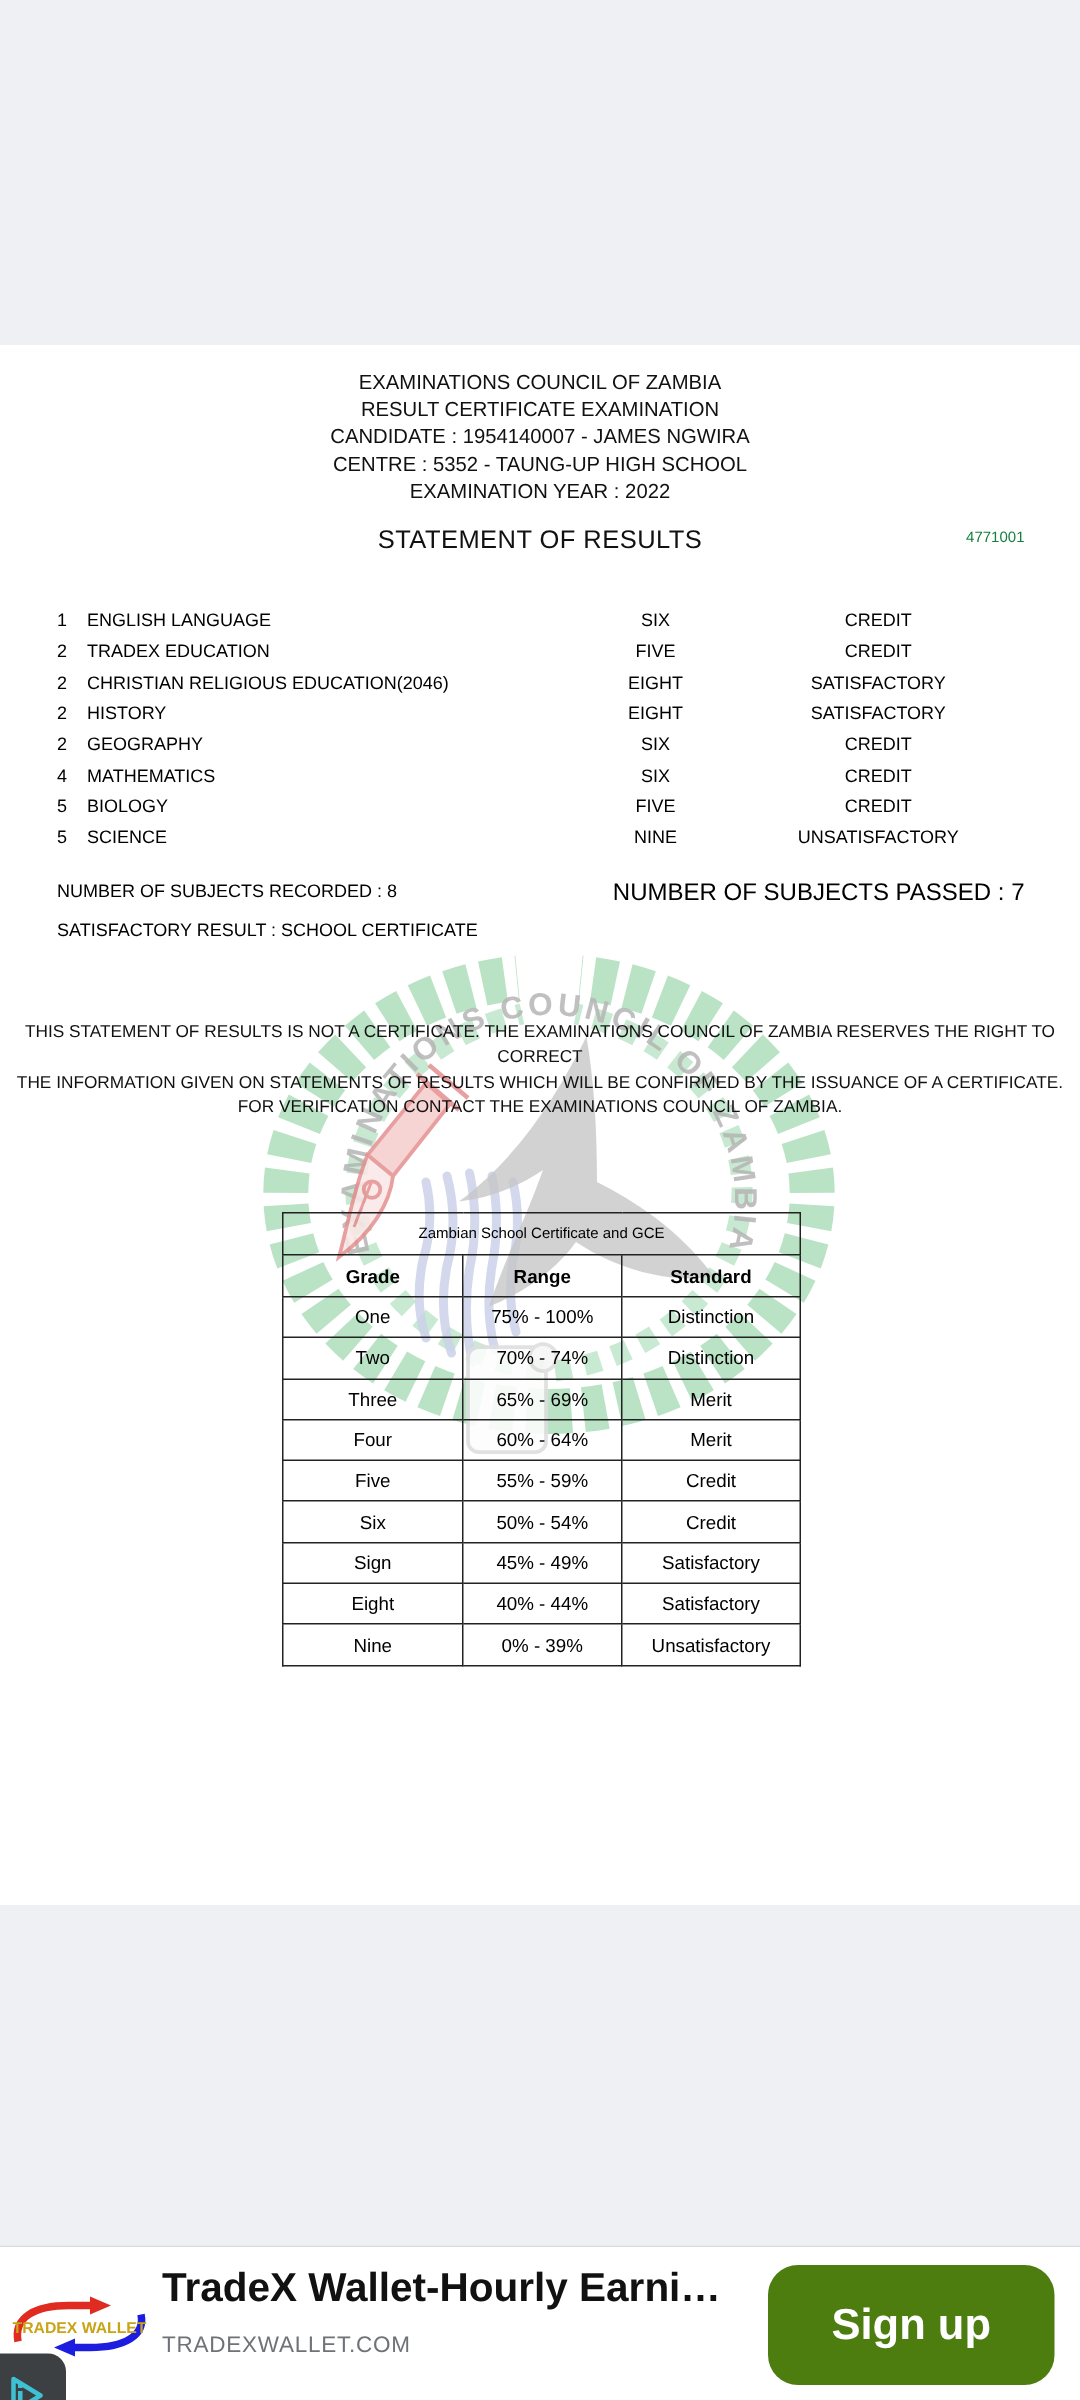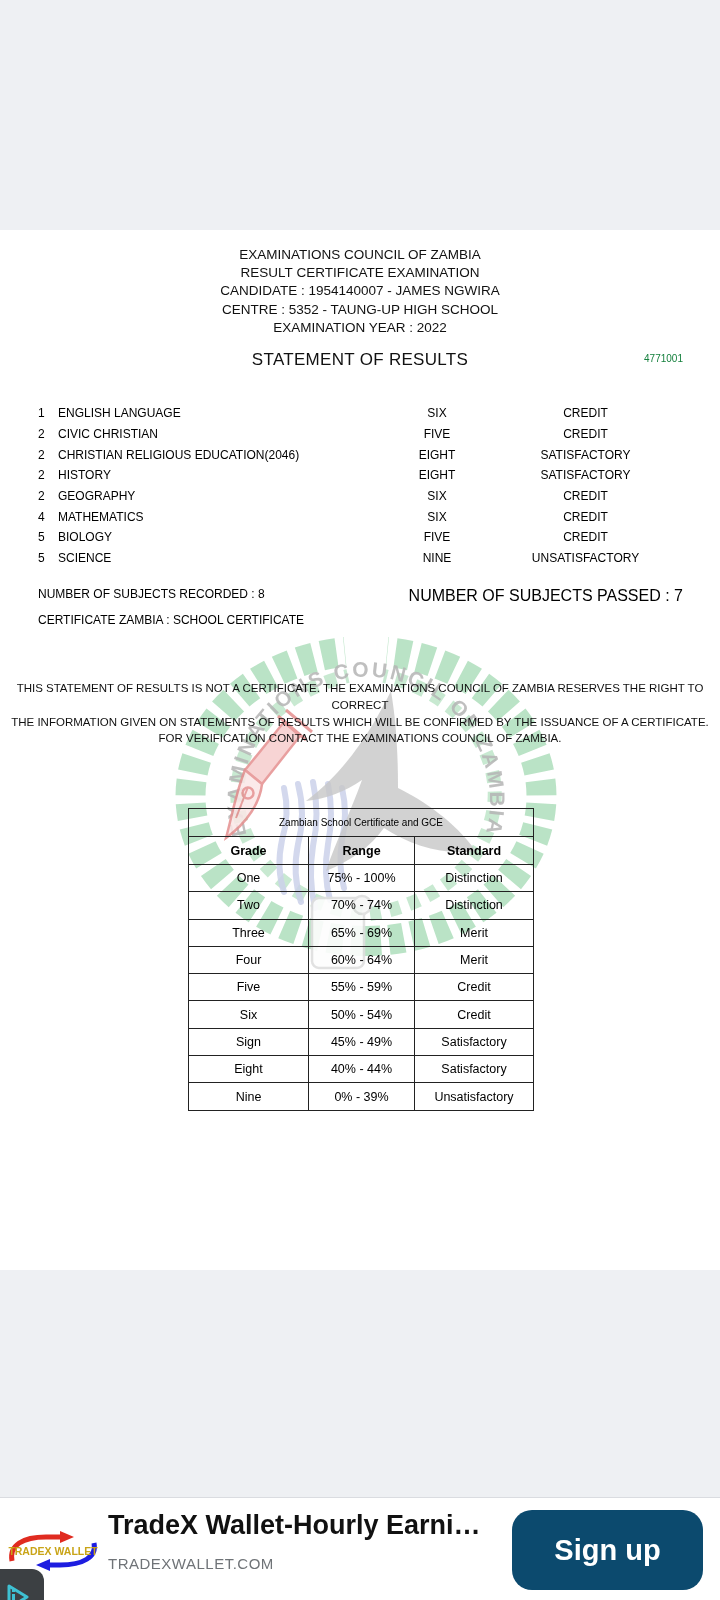--- a/index.html
+++ b/index.html
@@ -76,21 +76,21 @@
     font-size:27px;font-weight:bold;color:#111;
     white-space:nowrap;overflow:hidden;
   }
   .ad-url{
     position:absolute;left:108px;top:57px;width:395px;
     font-size:15px;color:#6f7377;letter-spacing:.5px;
     white-space:nowrap;overflow:hidden;
   }
   .ad-cta{
     position:absolute;left:512px;top:12px;width:191px;height:80px;
-    background:#0c4a6e;border:none;border-radius:20px;
+    background:#4d7c0f;border:none;border-radius:20px;
     color:#fff;font-size:29px;font-weight:bold;
     font-family:"Liberation Sans", sans-serif;
     display:flex;align-items:center;justify-content:center;
     cursor:pointer;
   }
   .ad-choices{
     position:absolute;left:-12px;top:71px;width:56px;height:56px;
     background:#3c4043;border-radius:12px;
     display:flex;align-items:center;justify-content:center;
     cursor:pointer;
@@ -162,21 +162,21 @@
 
       <div class="rt-row">
         <div class="rt-num">1</div>
         <div class="rt-subject">ENGLISH LANGUAGE</div>
         <div class="rt-grade">SIX</div>
         <div class="rt-standard">CREDIT</div>
       </div>
 
       <div class="rt-row">
         <div class="rt-num">2</div>
-        <div class="rt-subject">CIVIC CHRISTIAN</div>
+        <div class="rt-subject">TRADEX EDUCATION</div>
         <div class="rt-grade">FIVE</div>
         <div class="rt-standard">CREDIT</div>
       </div>
 
       <div class="rt-row">
         <div class="rt-num">2</div>
         <div class="rt-subject">CHRISTIAN RELIGIOUS EDUCATION(2046)</div>
         <div class="rt-grade">EIGHT</div>
         <div class="rt-standard">SATISFACTORY</div>
       </div>
@@ -213,21 +213,21 @@
         <div class="rt-num">5</div>
         <div class="rt-subject">SCIENCE</div>
         <div class="rt-grade">NINE</div>
         <div class="rt-standard">UNSATISFACTORY</div>
       </div>
 
   </div>
 
   <div class="sum-recorded">NUMBER OF SUBJECTS RECORDED : 8</div>
   <div class="sum-passed">NUMBER OF SUBJECTS PASSED : 7</div>
-  <div class="sum-cert">CERTIFICATE ZAMBIA : SCHOOL CERTIFICATE</div>
+  <div class="sum-cert">SATISFACTORY RESULT : SCHOOL CERTIFICATE</div>
 
   <div class="disclaimer">
     <div>THIS STATEMENT OF RESULTS IS NOT A CERTIFICATE. THE EXAMINATIONS COUNCIL OF ZAMBIA RESERVES THE RIGHT TO CORRECT</div>
     <div>THE INFORMATION GIVEN ON STATEMENTS OF RESULTS WHICH WILL BE CONFIRMED BY THE ISSUANCE OF A  CERTIFICATE.</div>
     <div>FOR VERIFICATION CONTACT THE EXAMINATIONS COUNCIL OF ZAMBIA.</div>
   </div>
 
   <table class="grading">
     <tbody>
       <tr class="g-title">

